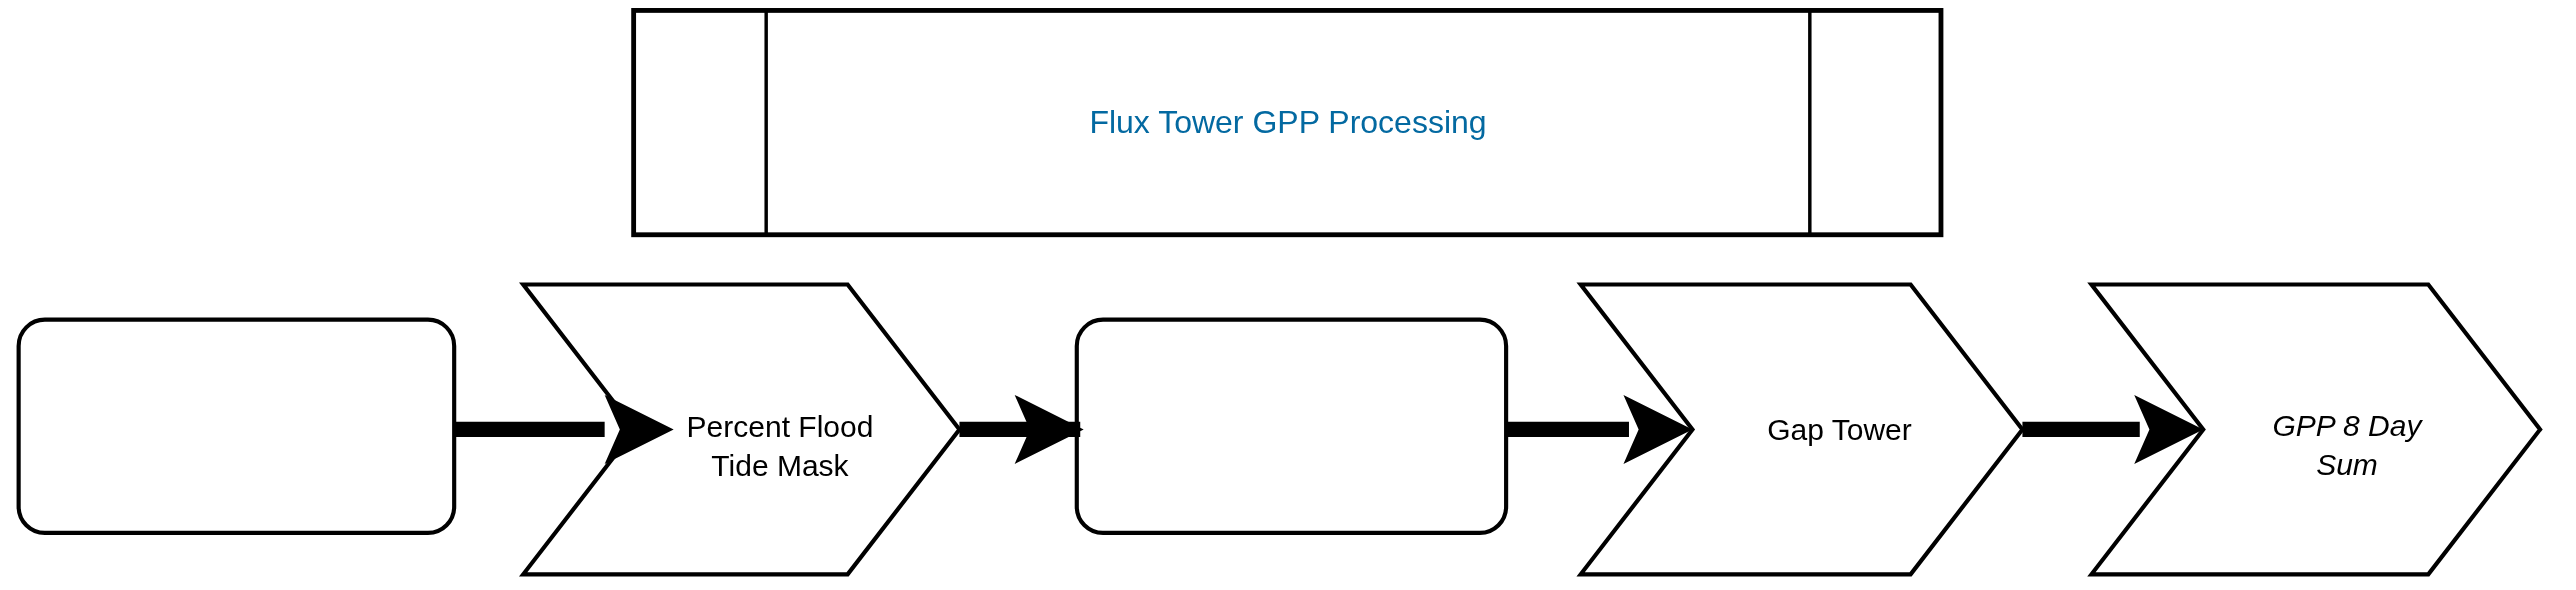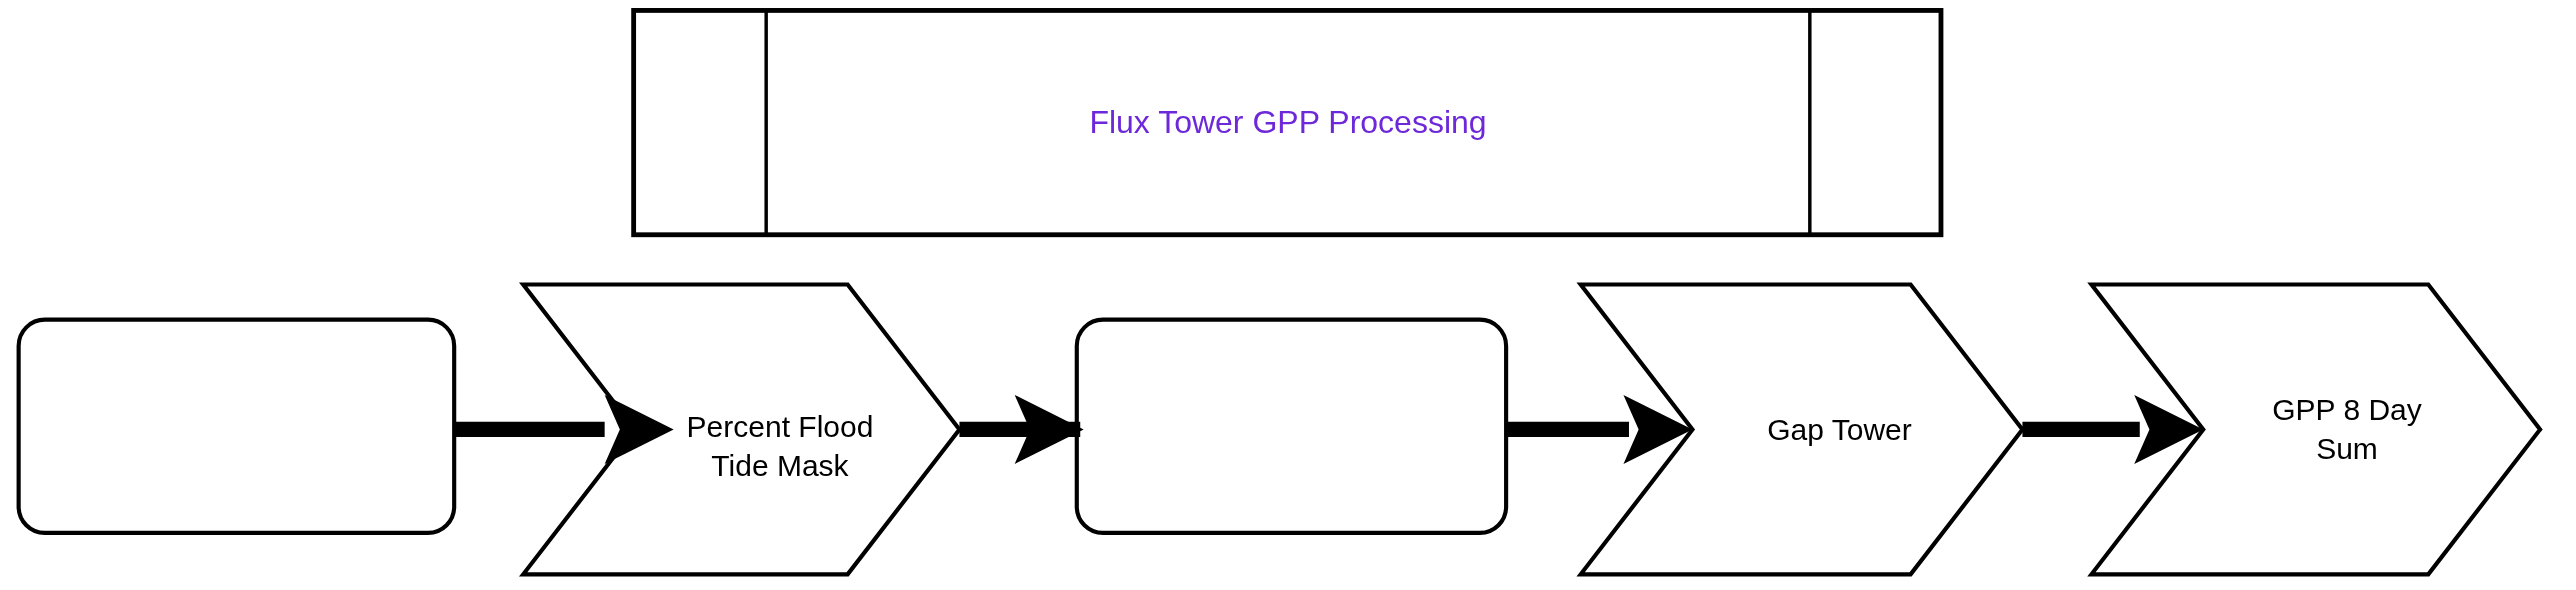--- a/index.html
+++ b/index.html
@@ -62,21 +62,21 @@
     white-space: pre-line;
     letter-spacing: 0px;
     pointer-events: none;
   }
   .band-title {
     position: absolute;
     display: flex;
     align-items: center;
     justify-content: center;
     text-align: center;
-    color: #6d28d9;
+    color: #0369a1;
     font-family: "Liberation Sans", sans-serif;
     font-size: 32px;
     line-height: 1.30;
     pointer-events: none;
   }
 </style>
 </head>
 <body>
 
 <div id="canvas">
@@ -123,17 +123,17 @@
 
   <div class="band-title" style="left:766px; top:10.4px; width:1044px; height:224px;">Flux Tower GPP Processing</div>
 
 
   <div class="node-label" style="left:642px; top:301px; width:276px; height:290px;">Percent Flood
 Tide Mask</div>
 
 
   <div class="node-label" style="left:1698px; top:284px; width:283px; height:290px;">Gap Tower</div>
 
-  <div class="node-label" style="left:2209px; top:284px; width:276px; height:290px;">GPP 8 Day
+  <div class="node-label" style="left:2209px; top:300px; width:276px; height:290px;font-style:italic;">GPP 8 Day
 Sum</div>
 
 </div>
 
 
 </body></html>

